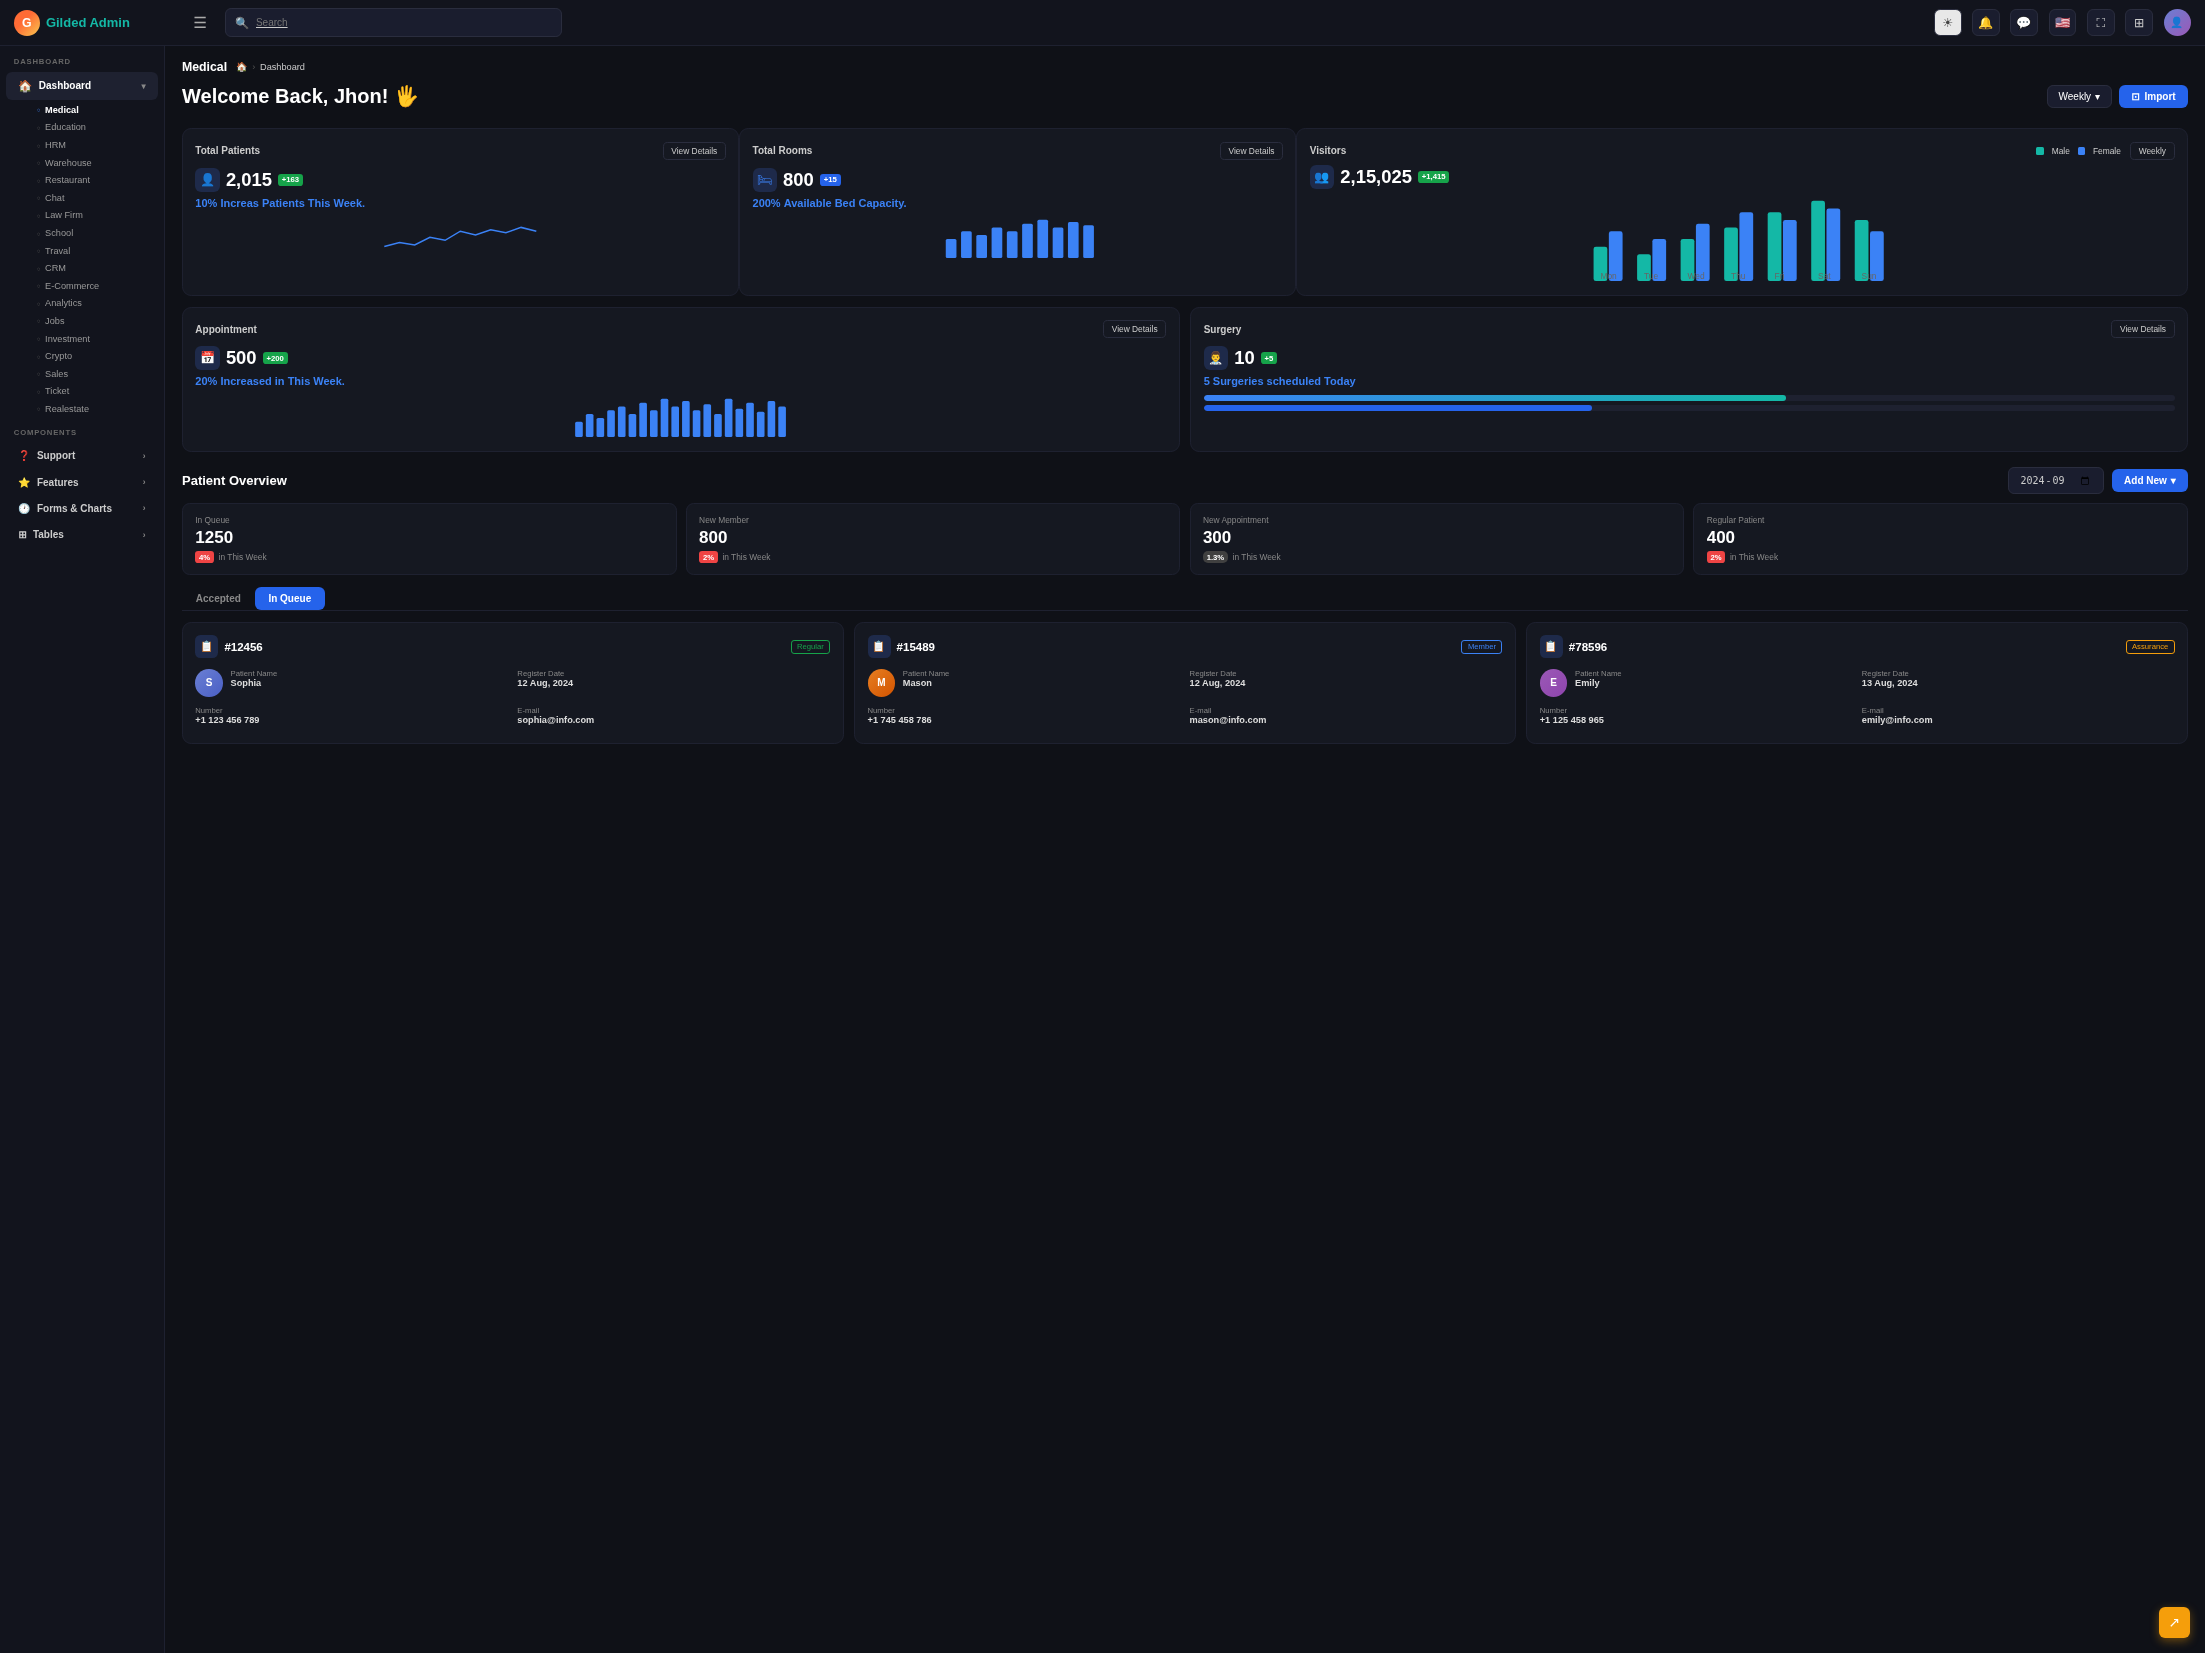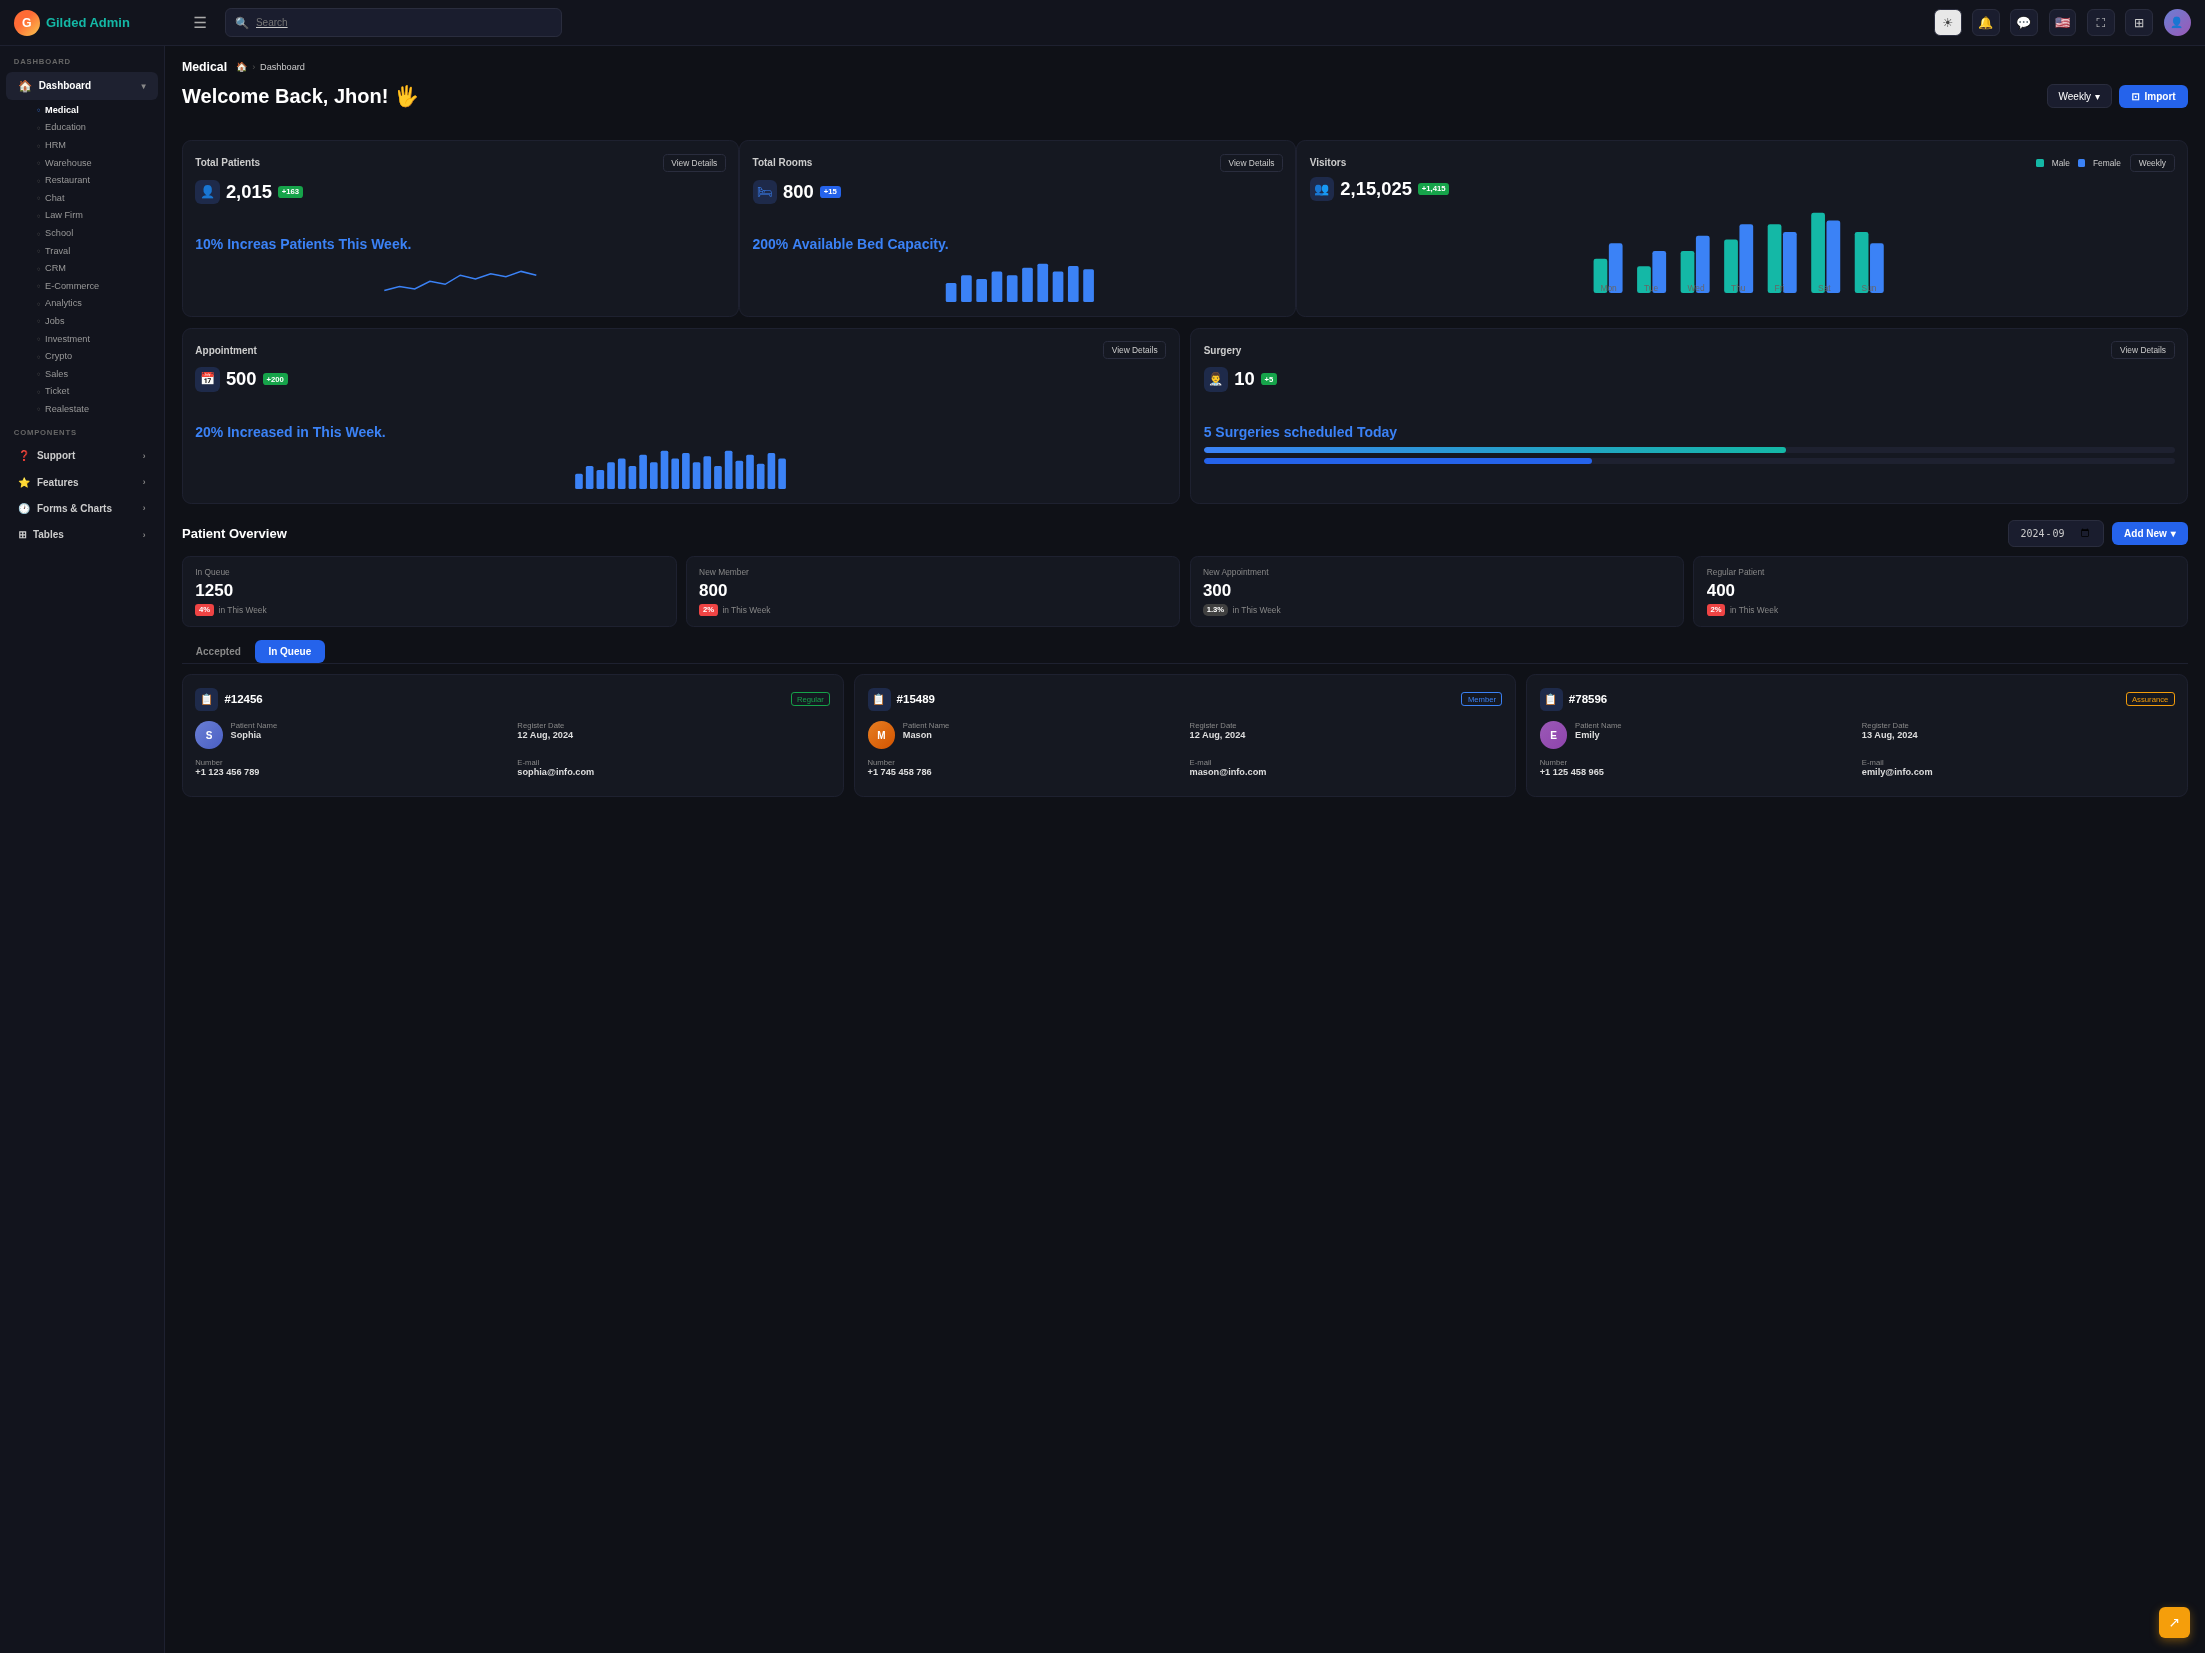--- a/index.html
+++ b/index.html
@@ -43,38 +43,38 @@
     .content::-webkit-scrollbar { width: 3.8px; }
     .content::-webkit-scrollbar-thumb { background: #2a2d3e; border-radius: 2.3px; }
 
     
     .breadcrumb { display: flex; align-items: center; gap: 4.6px; color: #888; font-size: 9.2px; margin-bottom: 10.7px; }
     .breadcrumb .current { color: #ccc; }
     .breadcrumb .section-title { color: #fff; font-size: 12.3px; font-weight: 700; margin-right: 4.6px; }
     .breadcrumb-sep { color: #555; }
 
     
-    .welcome-row { display: flex; align-items: flex-start; justify-content: space-between; margin-bottom: 32px; }
+    .welcome-row { display: flex; align-items: flex-end; justify-content: space-between; margin-bottom: 20px; }
     .welcome-title { font-size: 20px; font-weight: 800; color: #fff; }
     .welcome-right { display: flex; align-items: center; gap: 7.7px; }
     .weekly-btn { background: #1a1d2e; border: 0.8px solid #2a2d3e; color: #fff; border-radius: 6.1px; padding: 5.4px 10.7px; font-size: 10px; cursor: pointer; display: flex; align-items: center; gap: 3.8px; }
     .import-btn { background: #2563eb; color: #fff; border: none; border-radius: 6.1px; padding: 6.1px 12.3px; font-size: 10px; font-weight: 600; cursor: pointer; display: flex; align-items: center; gap: 4.6px; }
 
     
     .cards-row { display: grid; grid-template-columns: 1fr 1fr 1.6fr; gap: 0; margin-bottom: 10.7px; }
     .card { background: #151821; border: 0.8px solid #1e2130; border-radius: 9.2px; padding: 12.3px; }
     .card-header { display: flex; align-items: center; justify-content: space-between; margin-bottom: 7.7px; }
     .card-title { font-size: 10px; font-weight: 600; color: #ccc; }
     .view-details-btn { background: transparent; border: 0.8px solid #2a2d3e; color: #ccc; border-radius: 4.6px; padding: 3.1px 7.7px; font-size: 8.4px; cursor: pointer; }
     .card-value-row { display: flex; align-items: center; gap: 6.1px; margin-bottom: 4.6px; }
     .card-icon { width: 24.5px; height: 24.5px; background: #1e2a4a; border-radius: 6.1px; display: flex; align-items: center; justify-content: center; color: #3b82f6; font-size: 12.3px; }
     .card-value { font-size: 18.4px; font-weight: 800; color: #fff; }
     .badge-green { background: #16a34a; color: #fff; font-size: 7.7px; font-weight: 700; border-radius: 3.1px; padding: 1.5px 3.8px; }
     .badge-blue { background: #2563eb; color: #fff; font-size: 7.7px; font-weight: 700; border-radius: 3.1px; padding: 1.5px 3.8px; }
-    .card-sub { font-size: 14px; color: #888; margin-bottom: 7.7px; margin-top: 32px; }
+    .card-sub { font-size: 11px; color: #888; margin-bottom: 7.7px; }
     .card-sub span { color: #3b82f6; font-weight: 600; }
 
     
     .mini-line { width: 100%; height: 38px; }
     .mini-bar { width: 100%; height: 42px; }
 
     
     .visitors-card { background: #151821; border: 0.8px solid #1e2130; border-radius: 9.2px; padding: 12.3px; }
     .visitors-header { display: flex; align-items: center; justify-content: space-between; margin-bottom: 4.6px; }
     .visitors-legend { display: flex; gap: 7.7px; align-items: center; font-size: 8.4px; color: #ccc; }

